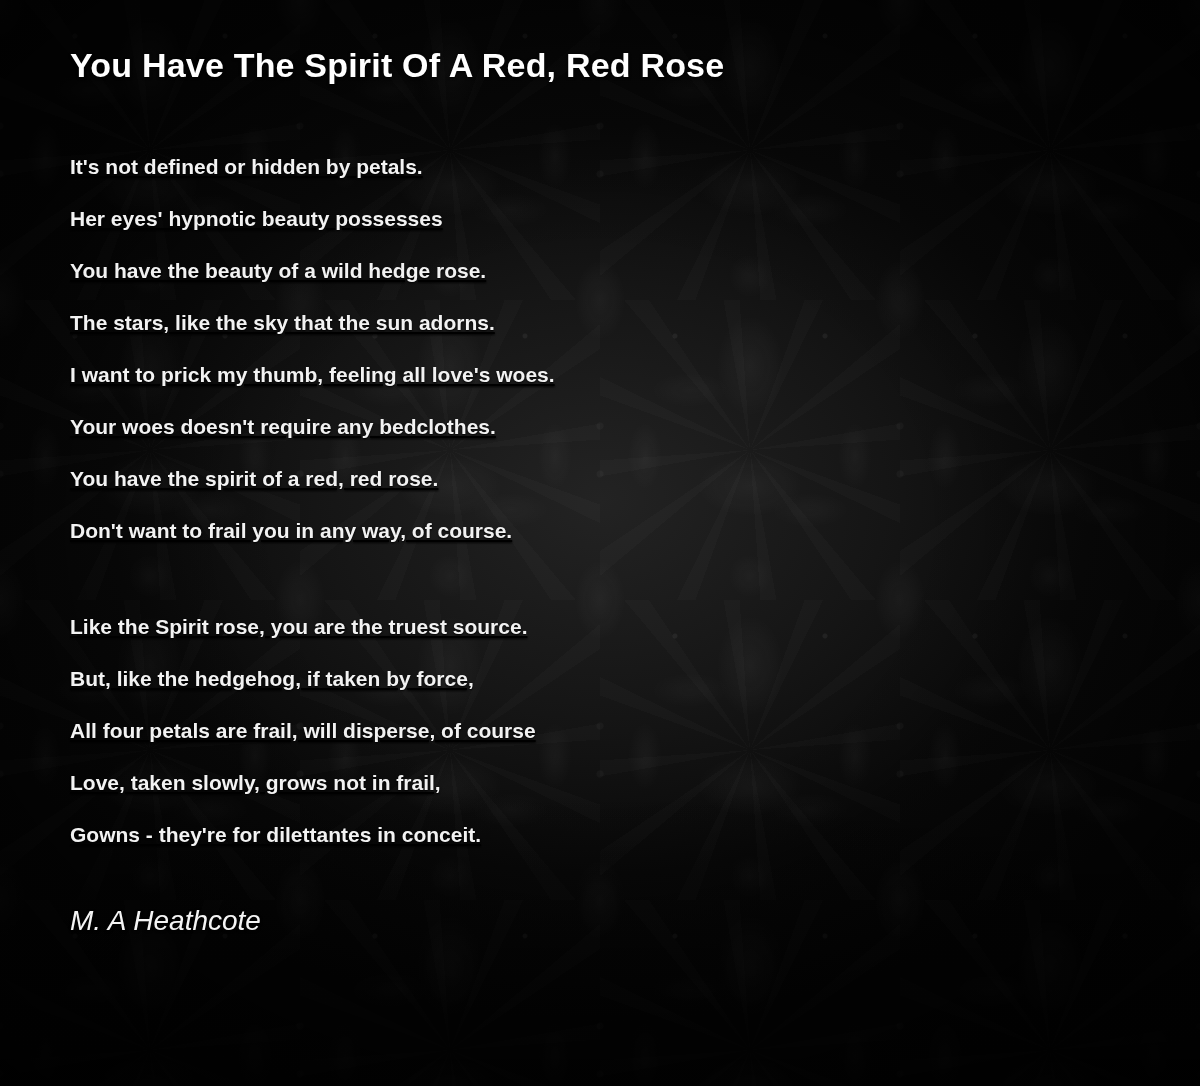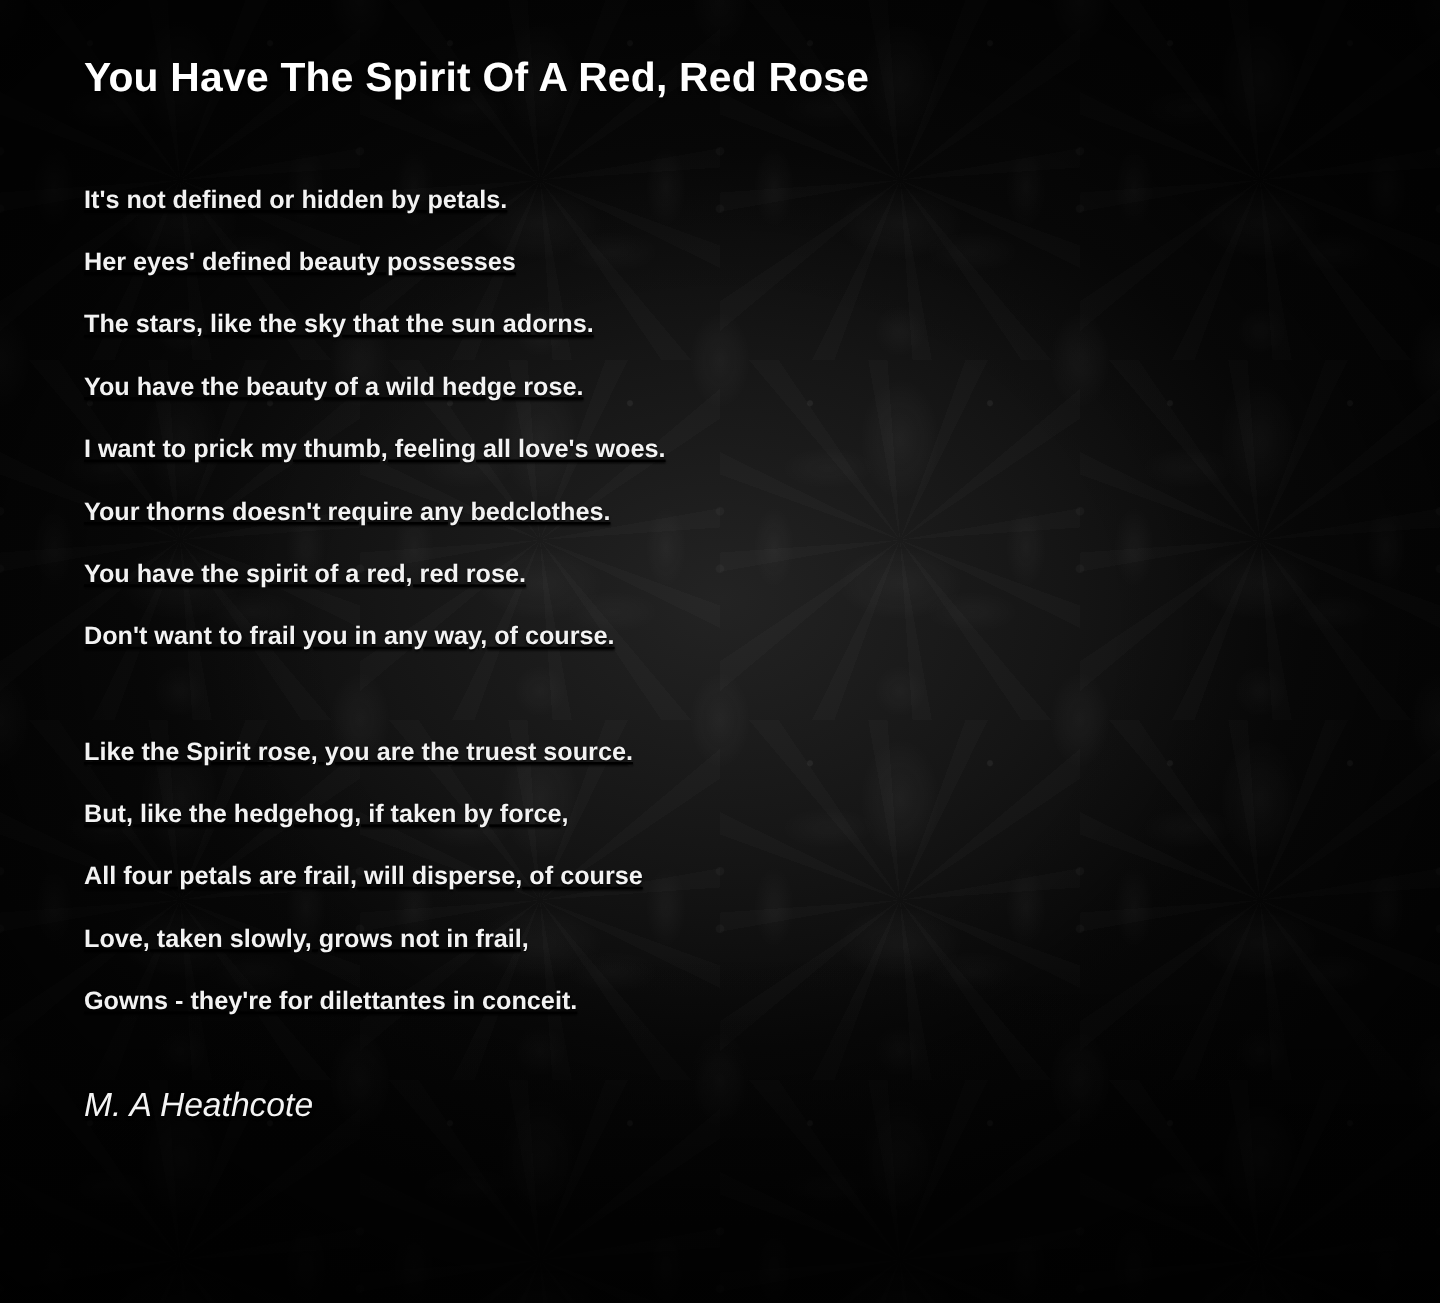--- a/index.html
+++ b/index.html
@@ -118,25 +118,25 @@
   <div class="bg-layer bg-filigree"></div>
   <div class="bg-layer bg-vignette"></div>
   <div class="bg-layer bg-bottom-fade"></div>
 
   <div class="content">
 
     <h1 id="poem-title">You Have The Spirit Of A Red, Red Rose</h1>
 
     <div class="stanza">
       <div class="poem-line">It's not defined or hidden by petals.</div>
-      <div class="poem-line">Her eyes' defined beauty possesses</div>
+      <div class="poem-line">Her eyes' hypnotic beauty possesses</div>
+      <div class="poem-line">You have the beauty of a wild hedge rose.</div>
       <div class="poem-line">The stars, like the sky that the sun adorns.</div>
-      <div class="poem-line">You have the beauty of a wild hedge rose.</div>
       <div class="poem-line">I want to prick my thumb, feeling all love's woes.</div>
-      <div class="poem-line">Your thorns doesn't require any bedclothes.</div>
+      <div class="poem-line">Your woes doesn't require any bedclothes.</div>
       <div class="poem-line">You have the spirit of a red, red rose.</div>
       <div class="poem-line">Don't want to frail you in any way, of course.</div>
     </div>
 
     <div class="stanza">
       <div class="poem-line">Like the Spirit rose, you are the truest source.</div>
       <div class="poem-line">But, like the hedgehog, if taken by force,</div>
       <div class="poem-line">All four petals are frail, will disperse, of course</div>
       <div class="poem-line">Love, taken slowly, grows not in frail,</div>
       <div class="poem-line">Gowns - they're for dilettantes in conceit.</div>

